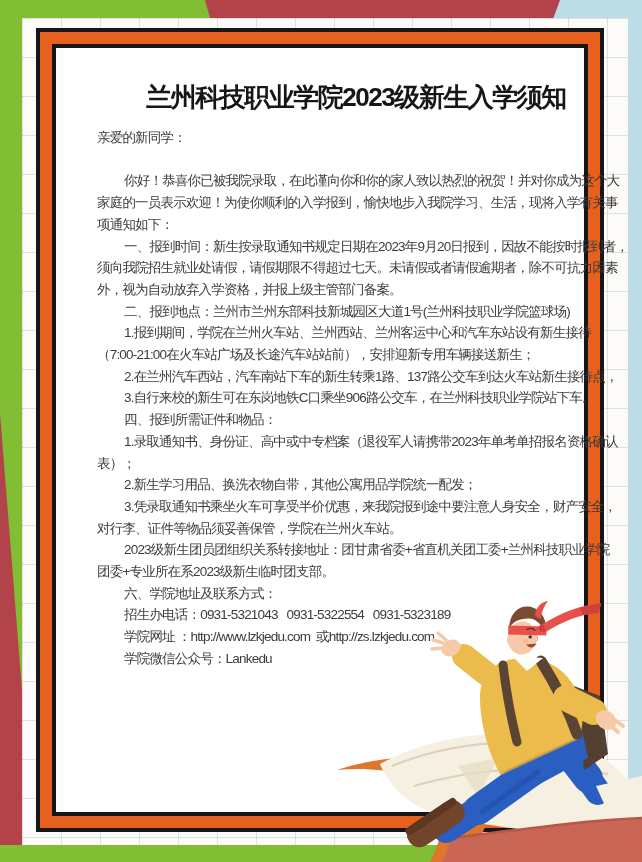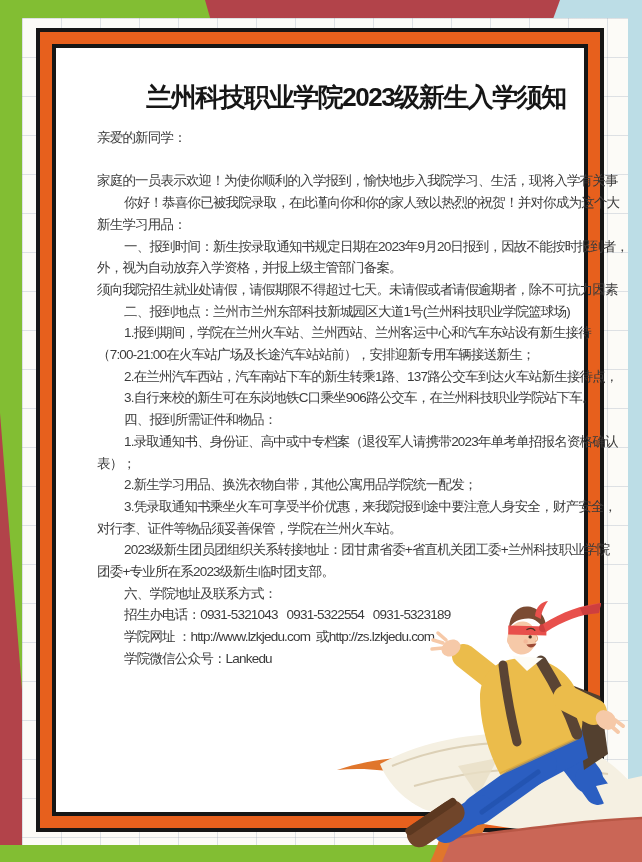--- a/index.html
+++ b/index.html
@@ -62,26 +62,26 @@
 <div class="abs bg-green-bottom"></div>
 <div class="abs bg-blue-sliver"></div>
 
 <div class="abs frame"></div>
 <div class="abs frame-inner"></div>
 
 <div class="abs title">兰州科技职业学院2023级新生入学须知</div>
 <div class="abs notice-body">
     <div class="ln">亲爱的新同学：</div>
     <div class="ln">&nbsp;</div>
+    <div class="ln ind2">你好！恭喜你已被我院录取，在此谨向你和你的家人致以热烈的祝贺！并对你成为这个大</div>
     <div class="ln">家庭的一员表示欢迎！为使你顺利的入学报到，愉快地步入我院学习、生活，现将入学有关事</div>
-    <div class="ln ind2">你好！恭喜你已被我院录取，在此谨向你和你的家人致以热烈的祝贺！并对你成为这个大</div>
-    <div class="ln">新生学习用品：</div>
+    <div class="ln">项通知如下：</div>
     <div class="ln ind2">一、报到时间：新生按录取通知书规定日期在2023年9月20日报到，因故不能按时报到者，</div>
+    <div class="ln">须向我院招生就业处请假，请假期限不得超过七天。未请假或者请假逾期者，除不可抗力因素</div>
     <div class="ln">外，视为自动放弃入学资格，并报上级主管部门备案。</div>
-    <div class="ln">须向我院招生就业处请假，请假期限不得超过七天。未请假或者请假逾期者，除不可抗力因素</div>
     <div class="ln ind2">二、报到地点：兰州市兰州东部科技新城园区大道1号(兰州科技职业学院篮球场)</div>
     <div class="ln ind2">1.报到期间，学院在兰州火车站、兰州西站、兰州客运中心和汽车东站设有新生接待</div>
     <div class="ln">（7:00-21:00在火车站广场及长途汽车站站前），安排迎新专用车辆接送新生；</div>
     <div class="ln ind2">2.在兰州汽车西站，汽车南站下车的新生转乘1路、137路公交车到达火车站新生接待点，</div>
     <div class="ln ind2">3.自行来校的新生可在东岗地铁C口乘坐906路公交车，在兰州科技职业学院站下车。</div>
     <div class="ln ind2">四、报到所需证件和物品：</div>
     <div class="ln ind2">1.录取通知书、身份证、高中或中专档案（退役军人请携带2023年单考单招报名资格确认</div>
     <div class="ln">表）；</div>
     <div class="ln ind2">2.新生学习用品、换洗衣物自带，其他公寓用品学院统一配发；</div>
     <div class="ln ind2">3.凭录取通知书乘坐火车可享受半价优惠，来我院报到途中要注意人身安全，财产安全，</div>

